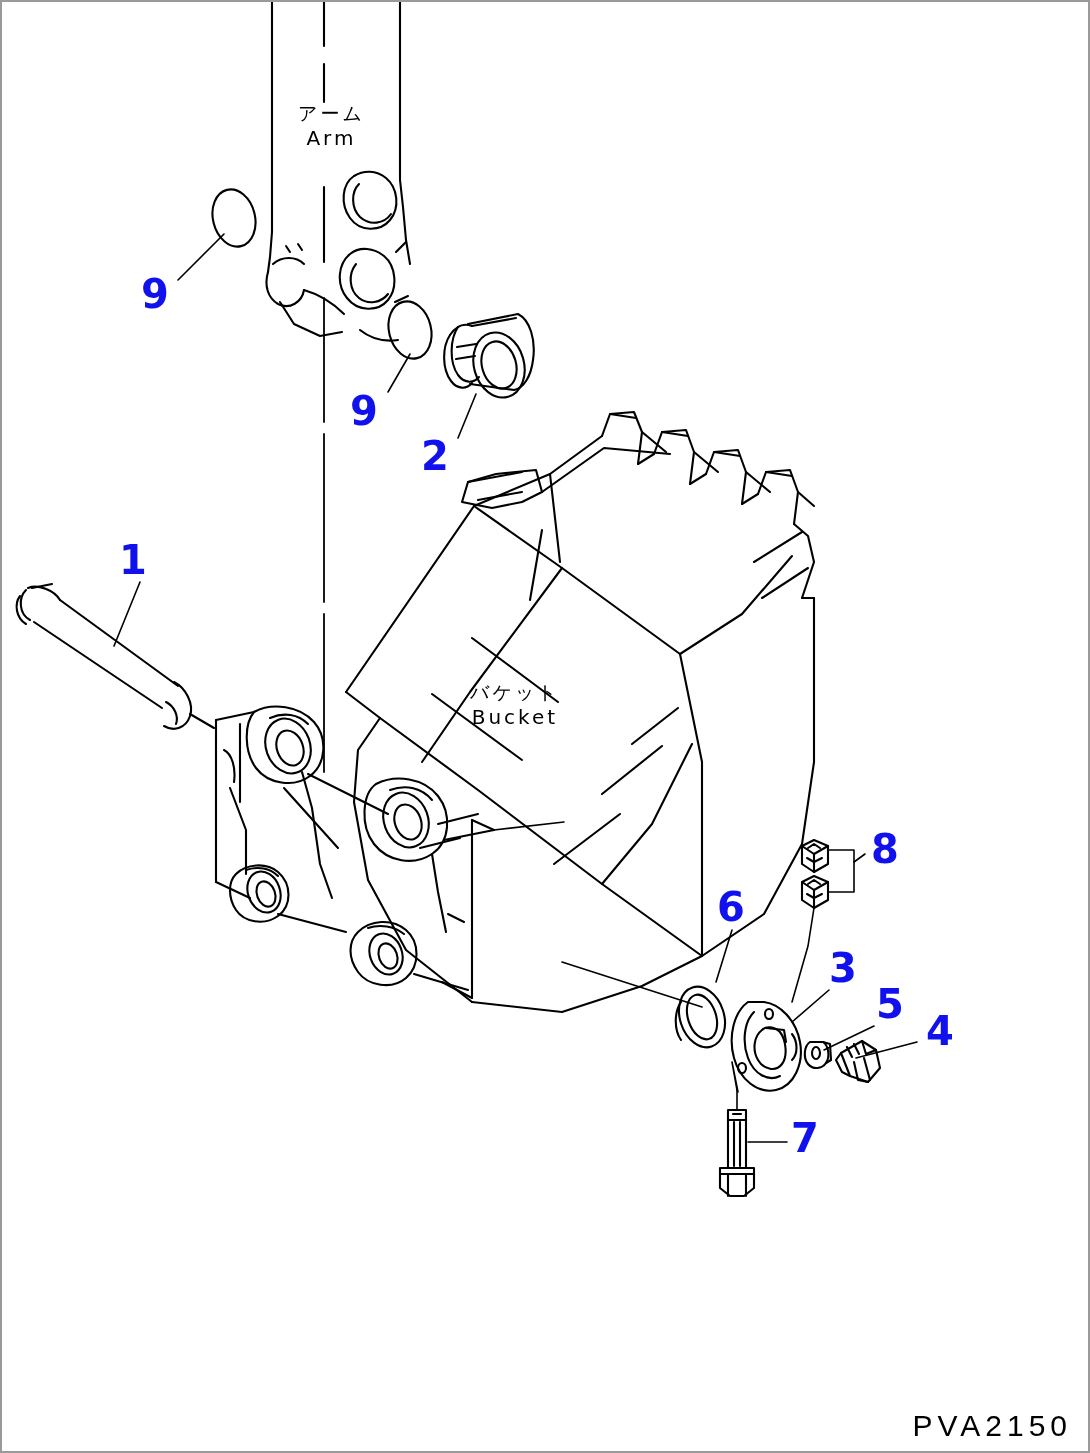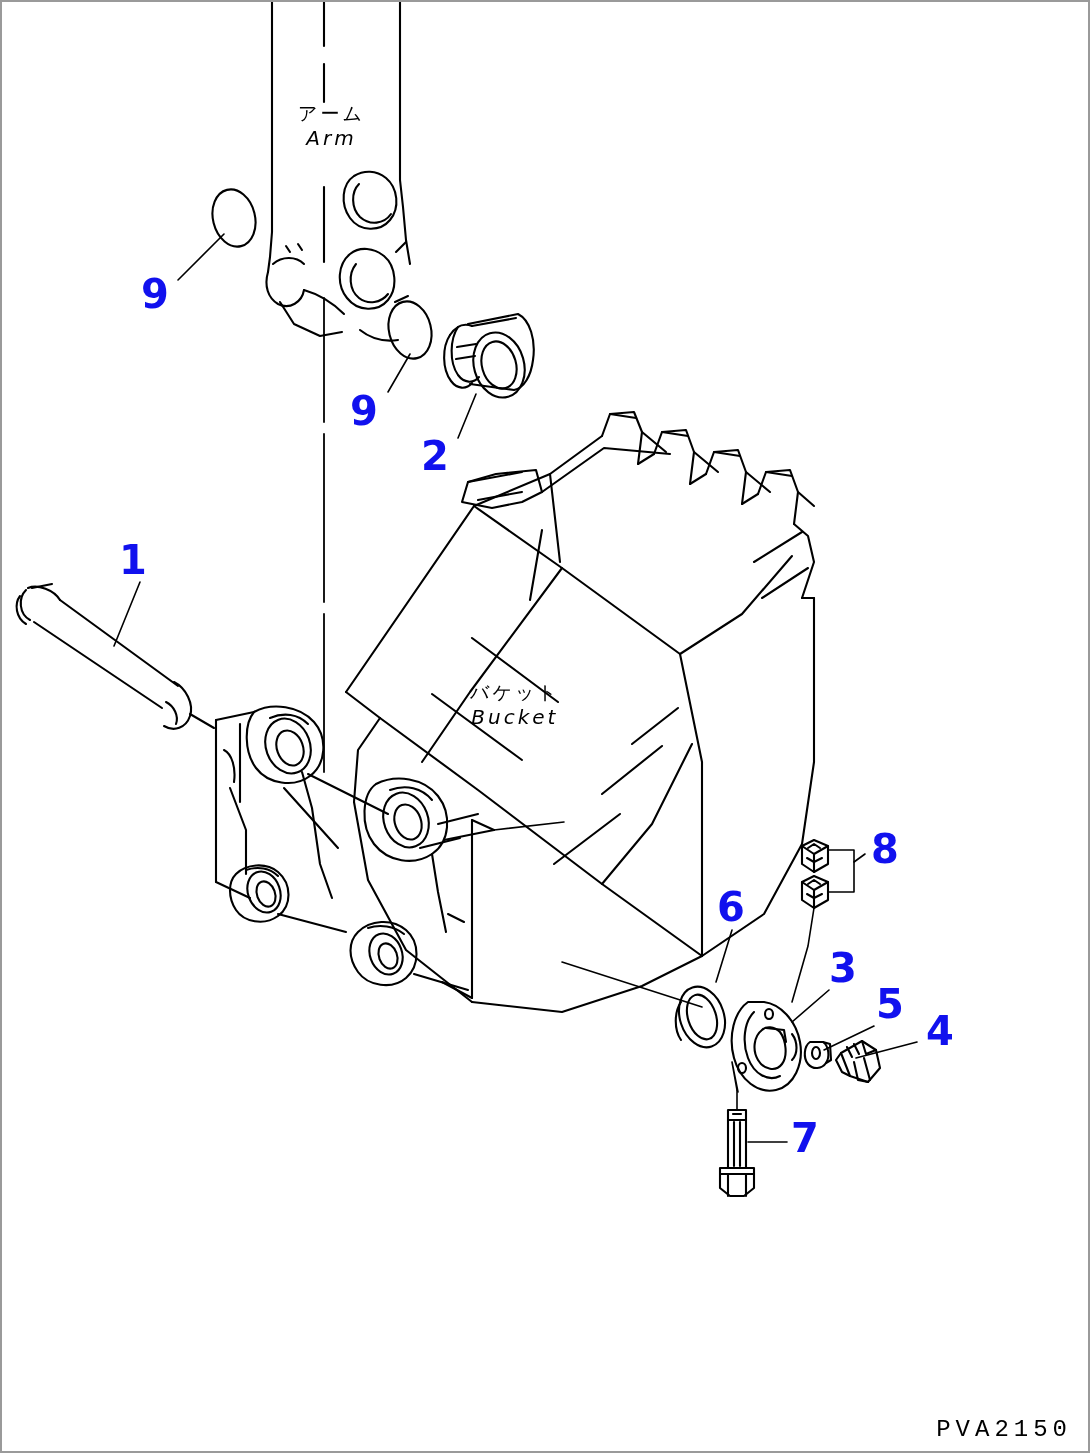--- a/index.html
+++ b/index.html
@@ -38,29 +38,29 @@
     position:absolute;
     color:#000000;
     font-family:"DejaVu Sans", sans-serif;
     font-size:20px;
     line-height:1.25;
     text-align:center;
     letter-spacing:2px;
     white-space:nowrap;
   }
   .lbl .jp{display:block;font-size:19px;letter-spacing:3px;}
-  .lbl .en{display:block;font-size:20px;letter-spacing:3px;font-style:italic;}
+  .lbl .en{display:block;font-size:20px;letter-spacing:3px;}
   
   #drawing-code{
     position:absolute;
     right:16px;
     bottom:8px;
     color:#000000;
-    font-family:Liberation Mono, monospace;
-    font-size:24px;
+    font-family:Liberation Sans, sans-serif;
+    font-size:30px;
     letter-spacing:5px;
     white-space:nowrap;
     margin-top:37px;
   }
 </style>
 </head>
 <body>
 
 <div id="page">
 

